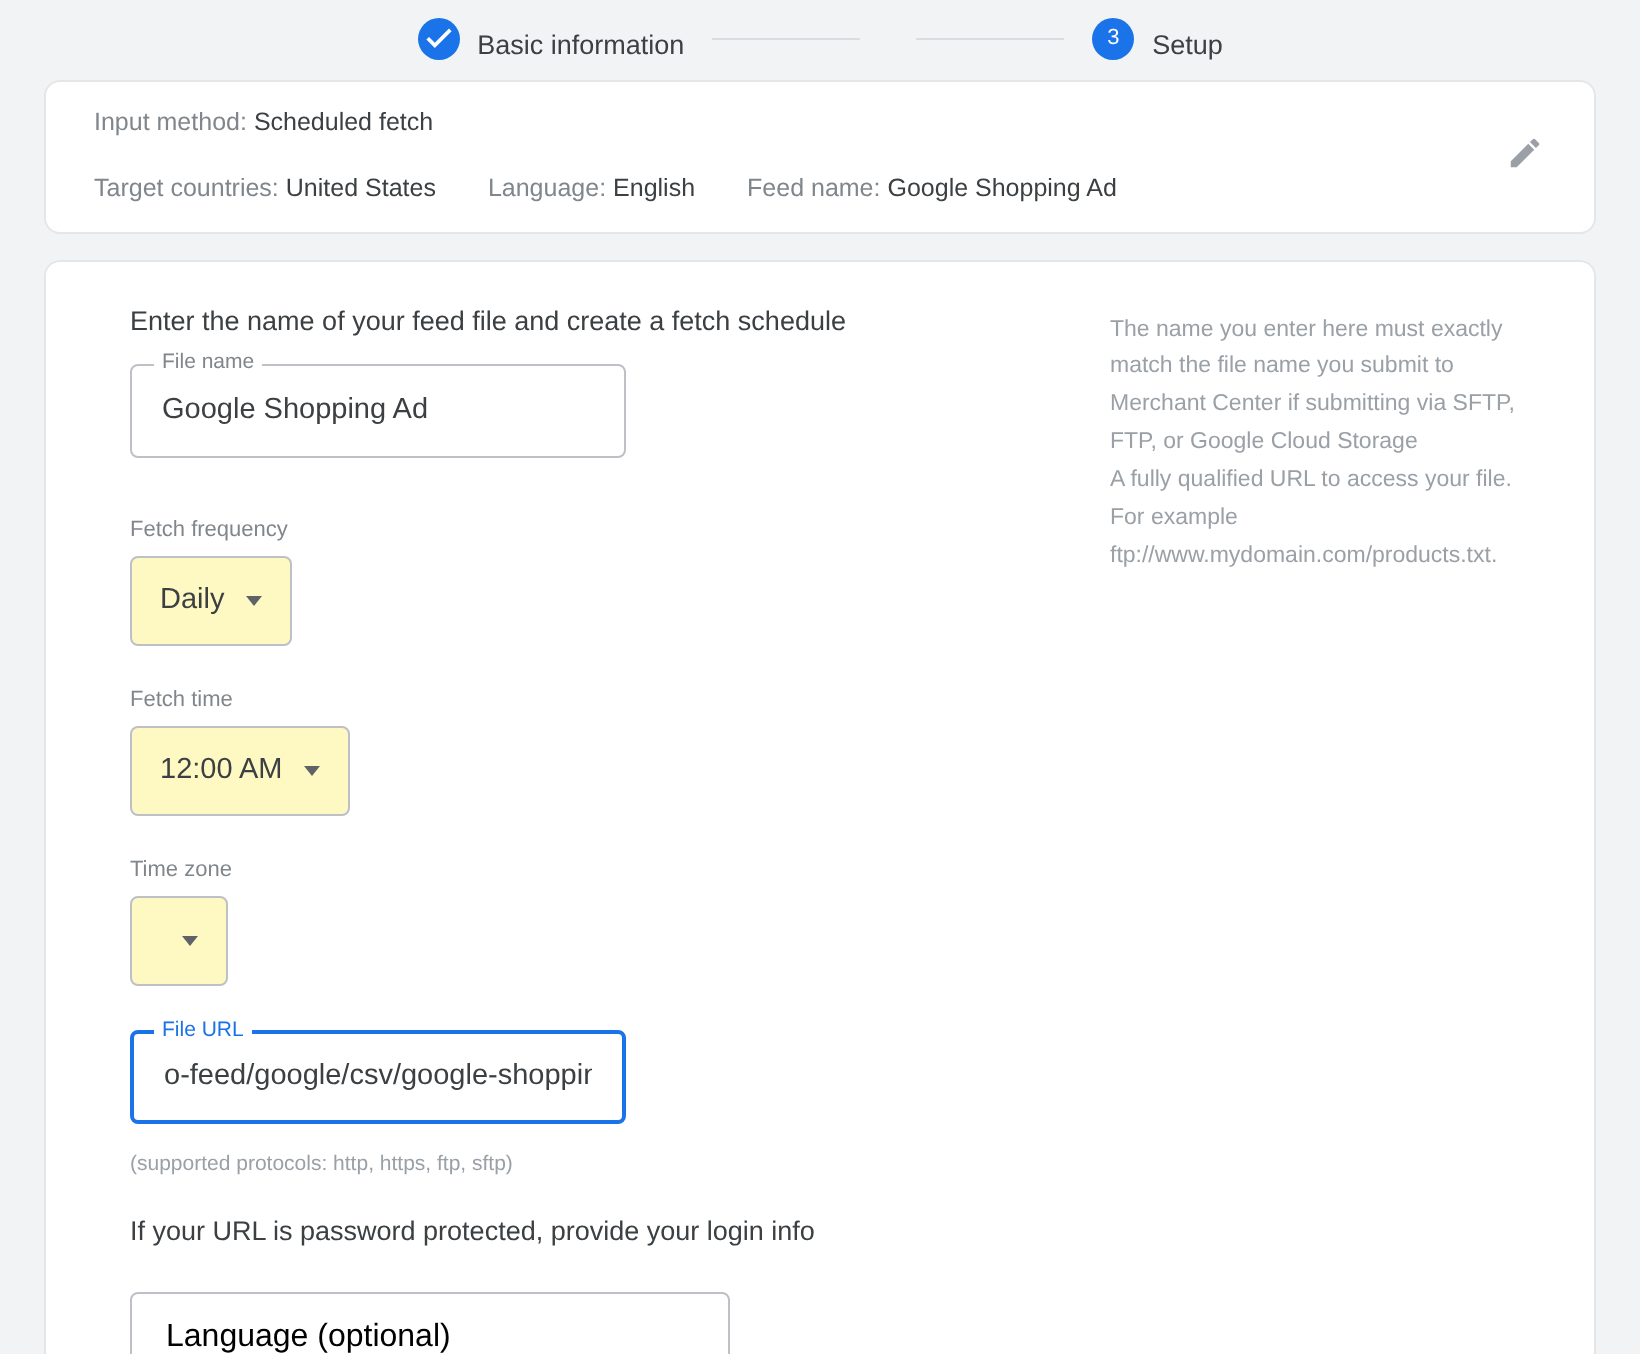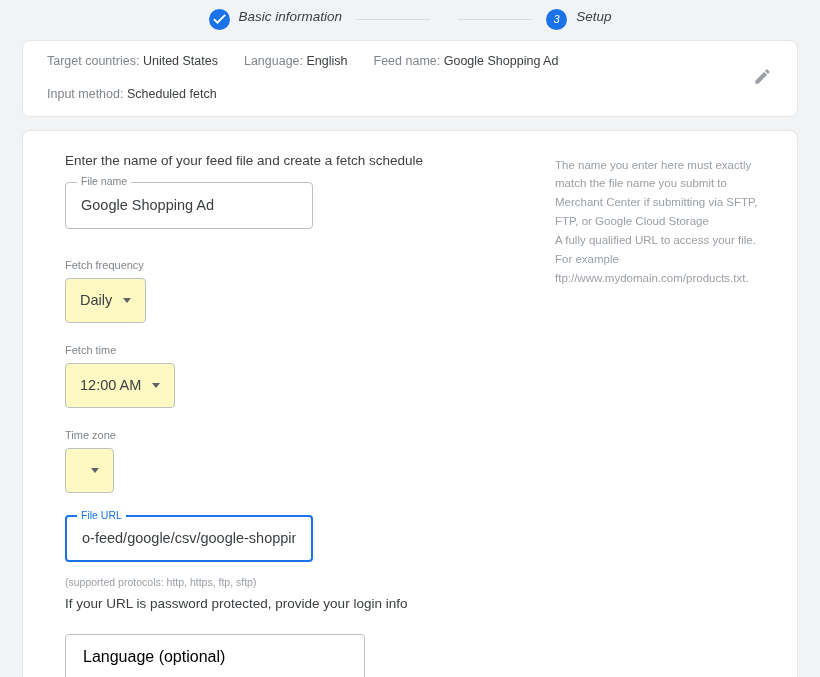--- a/index.html
+++ b/index.html
@@ -18,21 +18,21 @@
 
   
   .stepper {
     display: flex;
     align-items: center;
     justify-content: center;
     height: 34px;
     padding-top: 4px;
     background: #f1f3f4;
   }
-  .step { display: flex; align-items: flex-start; font-style: italic; }
+  .step { display: flex; align-items: flex-end; }
   .step-badge {
     width: 21px; height: 21px;
     border-radius: 50%;
     background: #1a73e8;
     display: flex; align-items: center; justify-content: center;
     flex: 0 0 auto;
   }
   .step-badge svg { display: block; }
   .step-badge .num {
     color: #ffffff;
@@ -177,21 +177,21 @@
   .gap-4 { height: 22px; }
 
   .note-small {
     font-size: 10.5px;
     color: #9aa0a6;
     margin: 14px 0 0 20px;
   }
   .note-normal {
     font-size: 13.5px;
     color: #3c4043;
-    margin: 8px 0 0 20px;
+    margin: 20px 0 0 20px;
   }
 
   
   .helper {
     font-size: 11.5px;
     color: #9aa0a6;
     line-height: 1.65;
     max-width: 232px;
   }
   .helper-url { }
@@ -243,37 +243,37 @@
       </span>
       <span class="step-label">Setup</span>
     </div>
 
   </div>
 
   <div class="card summary-card">
 
     <div class="summary-line">
       <span class="summary-item">
+        <span class="lbl">Input method:</span>
+        <span class="val">Scheduled fetch</span>
+      </span>
+    </div>
+
+    <div class="summary-line">
+      <span class="summary-item">
         <span class="lbl">Target countries:</span>
         <span class="val">United States</span>
       </span>
       <span class="summary-item">
         <span class="lbl">Language:</span>
         <span class="val">English</span>
       </span>
       <span class="summary-item">
         <span class="lbl">Feed name:</span>
         <span class="val">Google Shopping Ad</span>
-      </span>
-    </div>
-
-    <div class="summary-line">
-      <span class="summary-item">
-        <span class="lbl">Input method:</span>
-        <span class="val">Scheduled fetch</span>
       </span>
     </div>
 
     <button class="edit-btn">
       <span>
         <svg width="19" height="19" viewBox="0 0 24 24">
           <path fill="#9aa0a6" d="M3 17.25V21h3.75L17.81 9.94l-3.75-3.75L3 17.25zM20.71 7.04a1 1 0 0 0 0-1.41l-2.34-2.34a1 1 0 0 0-1.41 0l-1.83 1.83 3.75 3.75 1.83-1.83z"></path>
         </svg>
       </span>
     </button>

